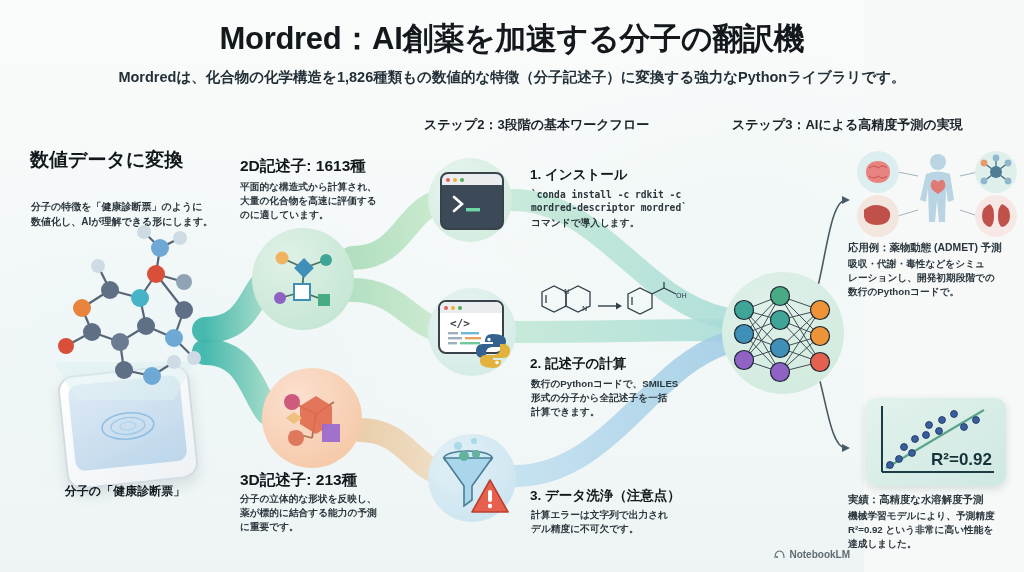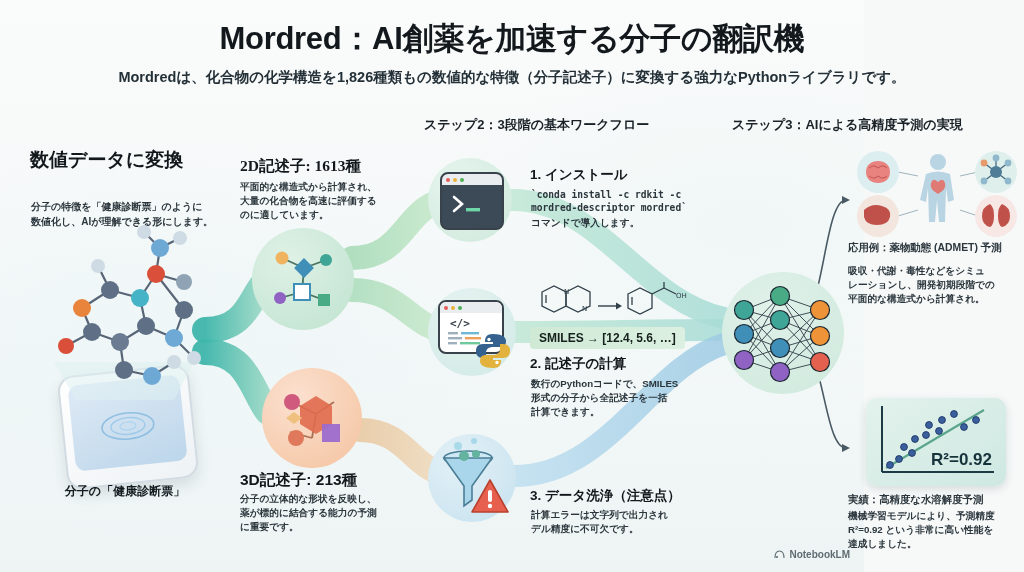--- a/index.html
+++ b/index.html
@@ -204,21 +204,21 @@
       <circle cx="170" cy="146" r="7" fill="#cfdbe4"></circle>
       <circle cx="150" cy="150" r="7" fill="#cfdbe4"></circle>
       <circle cx="136" cy="36" r="9" fill="#6ea9d6"></circle>
       <circle cx="120" cy="20" r="7" fill="#cfdbe4"></circle>
       <circle cx="156" cy="26" r="7" fill="#cfdbe4"></circle>
     </g>
   </svg>
 
   <div class="abs cap" style="top:483px;left:40px;width:170px;">分子の「健康診断票」</div>
 
-  <div class="abs h-mid" style="top:156px;left:240px;font-family:Liberation Serif, serif;">2D記述子: 1613種</div>
+  <div class="abs h-mid" style="top:156px;left:240px;">2D記述子: 1613種</div>
   <div class="abs body-xs" style="top:180px;left:240px;width:180px;">
     <div>平面的な構造式から計算され、</div>
     <div>大量の化合物を高速に評価する</div>
     <div>のに適しています。</div>
   </div>
 
   <div class="abs circ soft-green" style="top:228px;left:252px;width:102px;height:102px;">
     <svg width="102" height="102" viewBox="0 0 102 102">
       <g stroke="#2f5d4c" stroke-width="1.8" opacity=".85">
         <line x1="30" y1="30" x2="52" y2="40"></line>
@@ -313,21 +313,20 @@
       <line x1="108" y1="15" x2="108" y2="23"></line>
       <line x1="128" y1="12" x2="140" y2="6"></line>
       <line x1="140" y1="6" x2="140" y2="-2"></line>
       <line x1="140" y1="6" x2="152" y2="12"></line>
     </g>
     <text x="58" y="29" font-size="7" fill="#31404a" font-family="DejaVu Sans, sans-serif">N</text>
     <text x="40" y="12" font-size="7" fill="#31404a" font-family="DejaVu Sans, sans-serif">N</text>
     <text x="152" y="16" font-size="7" fill="#31404a" font-family="DejaVu Sans, sans-serif">OH</text>
   </svg>
 
-  <div class="abs pill" style="top:327px;left:530px;">SMILES → [12.4, 5.6, …]</div>
   <div class="abs h-sm" style="top:355px;left:530px;">2. 記述子の計算</div>
   <div class="abs body-xs" style="top:377px;left:531px;width:190px;">
     <div>数行のPythonコードで、SMILES</div>
     <div>形式の分子から全記述子を一括</div>
     <div>計算できます。</div>
   </div>
 
   <div class="abs circ soft-blue" style="top:434px;left:428px;width:88px;height:88px;">
     <svg width="88" height="88" viewBox="0 0 88 88">
       <circle cx="30" cy="12" r="4" fill="#9fd6e8" opacity=".85"></circle>
@@ -425,24 +424,24 @@
 
     <g>
       <circle cx="82" cy="16" r="8" fill="#b9d4e2"></circle>
       <path d="M70,28 q12,-5 24,0 l4,26 l-6,2 l-2,-14 l-1,34 l-6,0 l-2,-22 l-2,22 l-6,0 l-1,-34 l-2,14 l-6,-2 z" fill="#b9d4e2"></path>
       <path d="M82,36 q5,-5 7,1 q2,6 -7,11 q-9,-5 -7,-11 q2,-6 7,-1z" fill="#e07a74"></path>
     </g>
   </svg>
 
   <div class="abs" style="top:240px;left:848px;width:176px;">
     <div class="body-sm" style="font-size:10.4px;">応用例：薬物動態 (ADMET) 予測</div>
-    <div class="body-xs" style="margin-top:9px;">
+    <div class="body-xs" style="margin-top:2px;">
       <div>吸収・代謝・毒性などをシミュ</div>
       <div>レーションし、開発初期段階での</div>
-      <div>平面的な構造式から計算され。</div>
+      <div>数行のPythonコードで。</div>
     </div>
   </div>
 
   <div class="abs chartcard" style="top:398px;left:866px;width:140px;height:88px;">
     <svg width="140" height="88" viewBox="0 0 140 88">
       <line x1="16" y1="8" x2="16" y2="74" stroke="#1d3b44" stroke-width="2"></line>
       <line x1="16" y1="74" x2="128" y2="74" stroke="#1d3b44" stroke-width="2"></line>
       <line x1="20" y1="70" x2="118" y2="12" stroke="#5aa58c" stroke-width="2.2"></line>
       <g fill="#3b5f9e" stroke="#23406e" stroke-width="1">
         <circle cx="24" cy="67" r="3.4"></circle>

